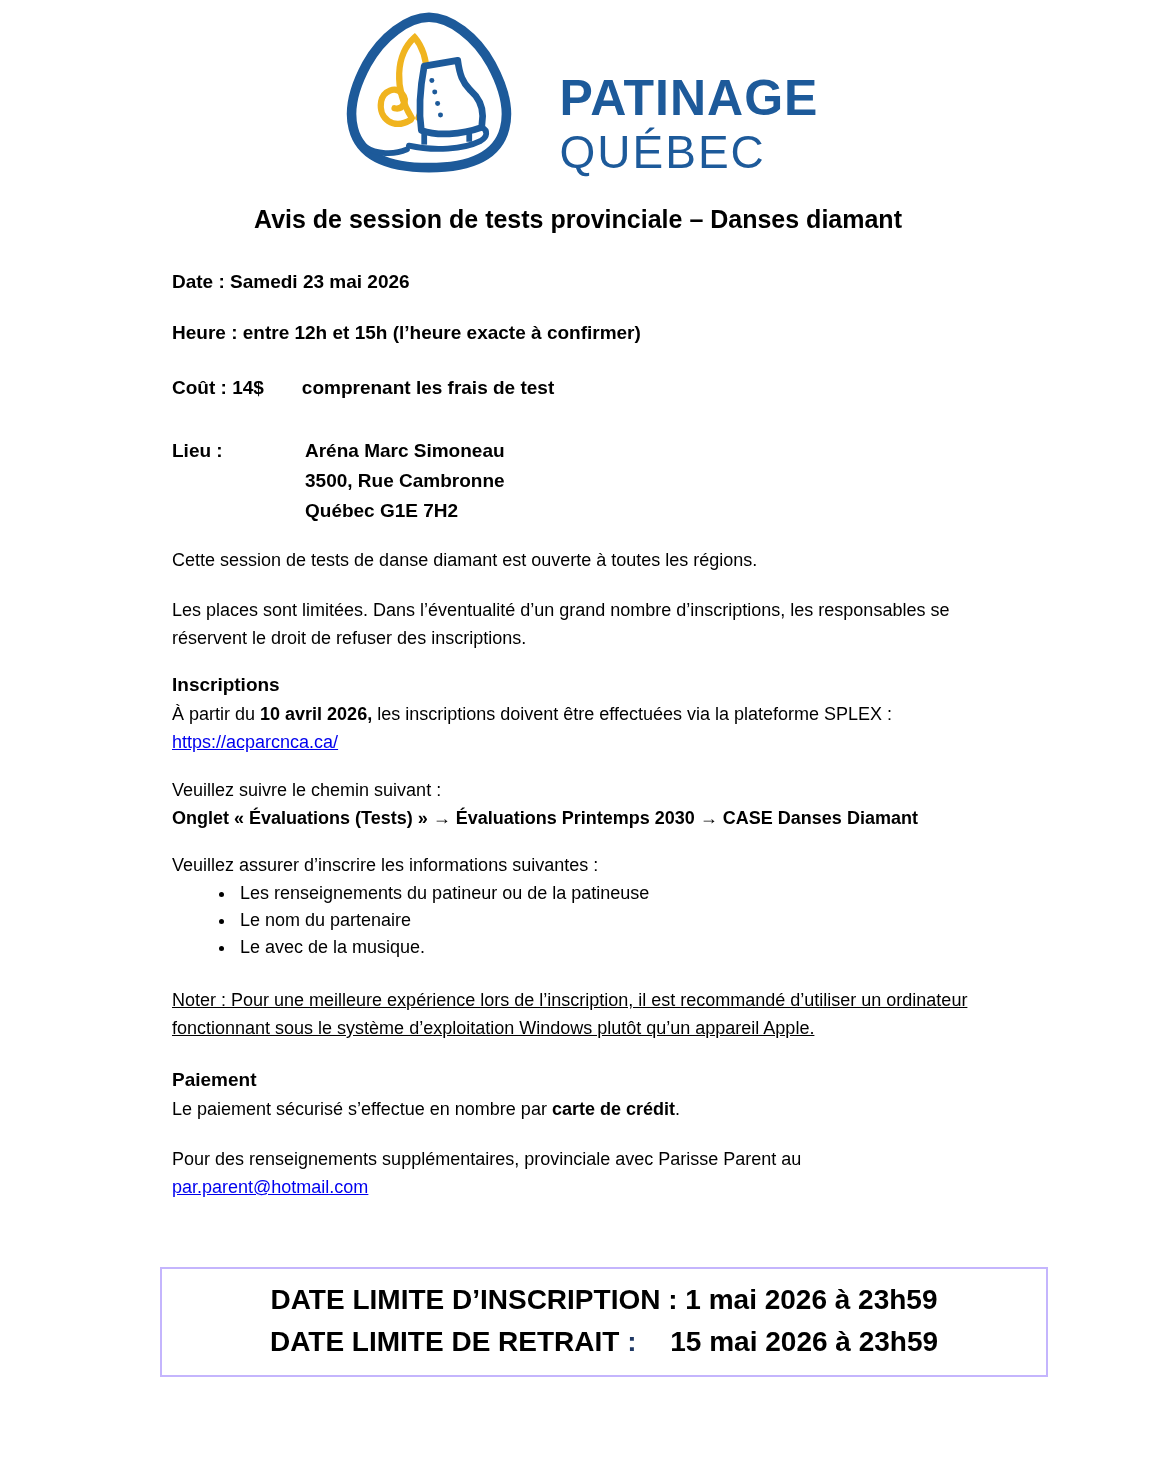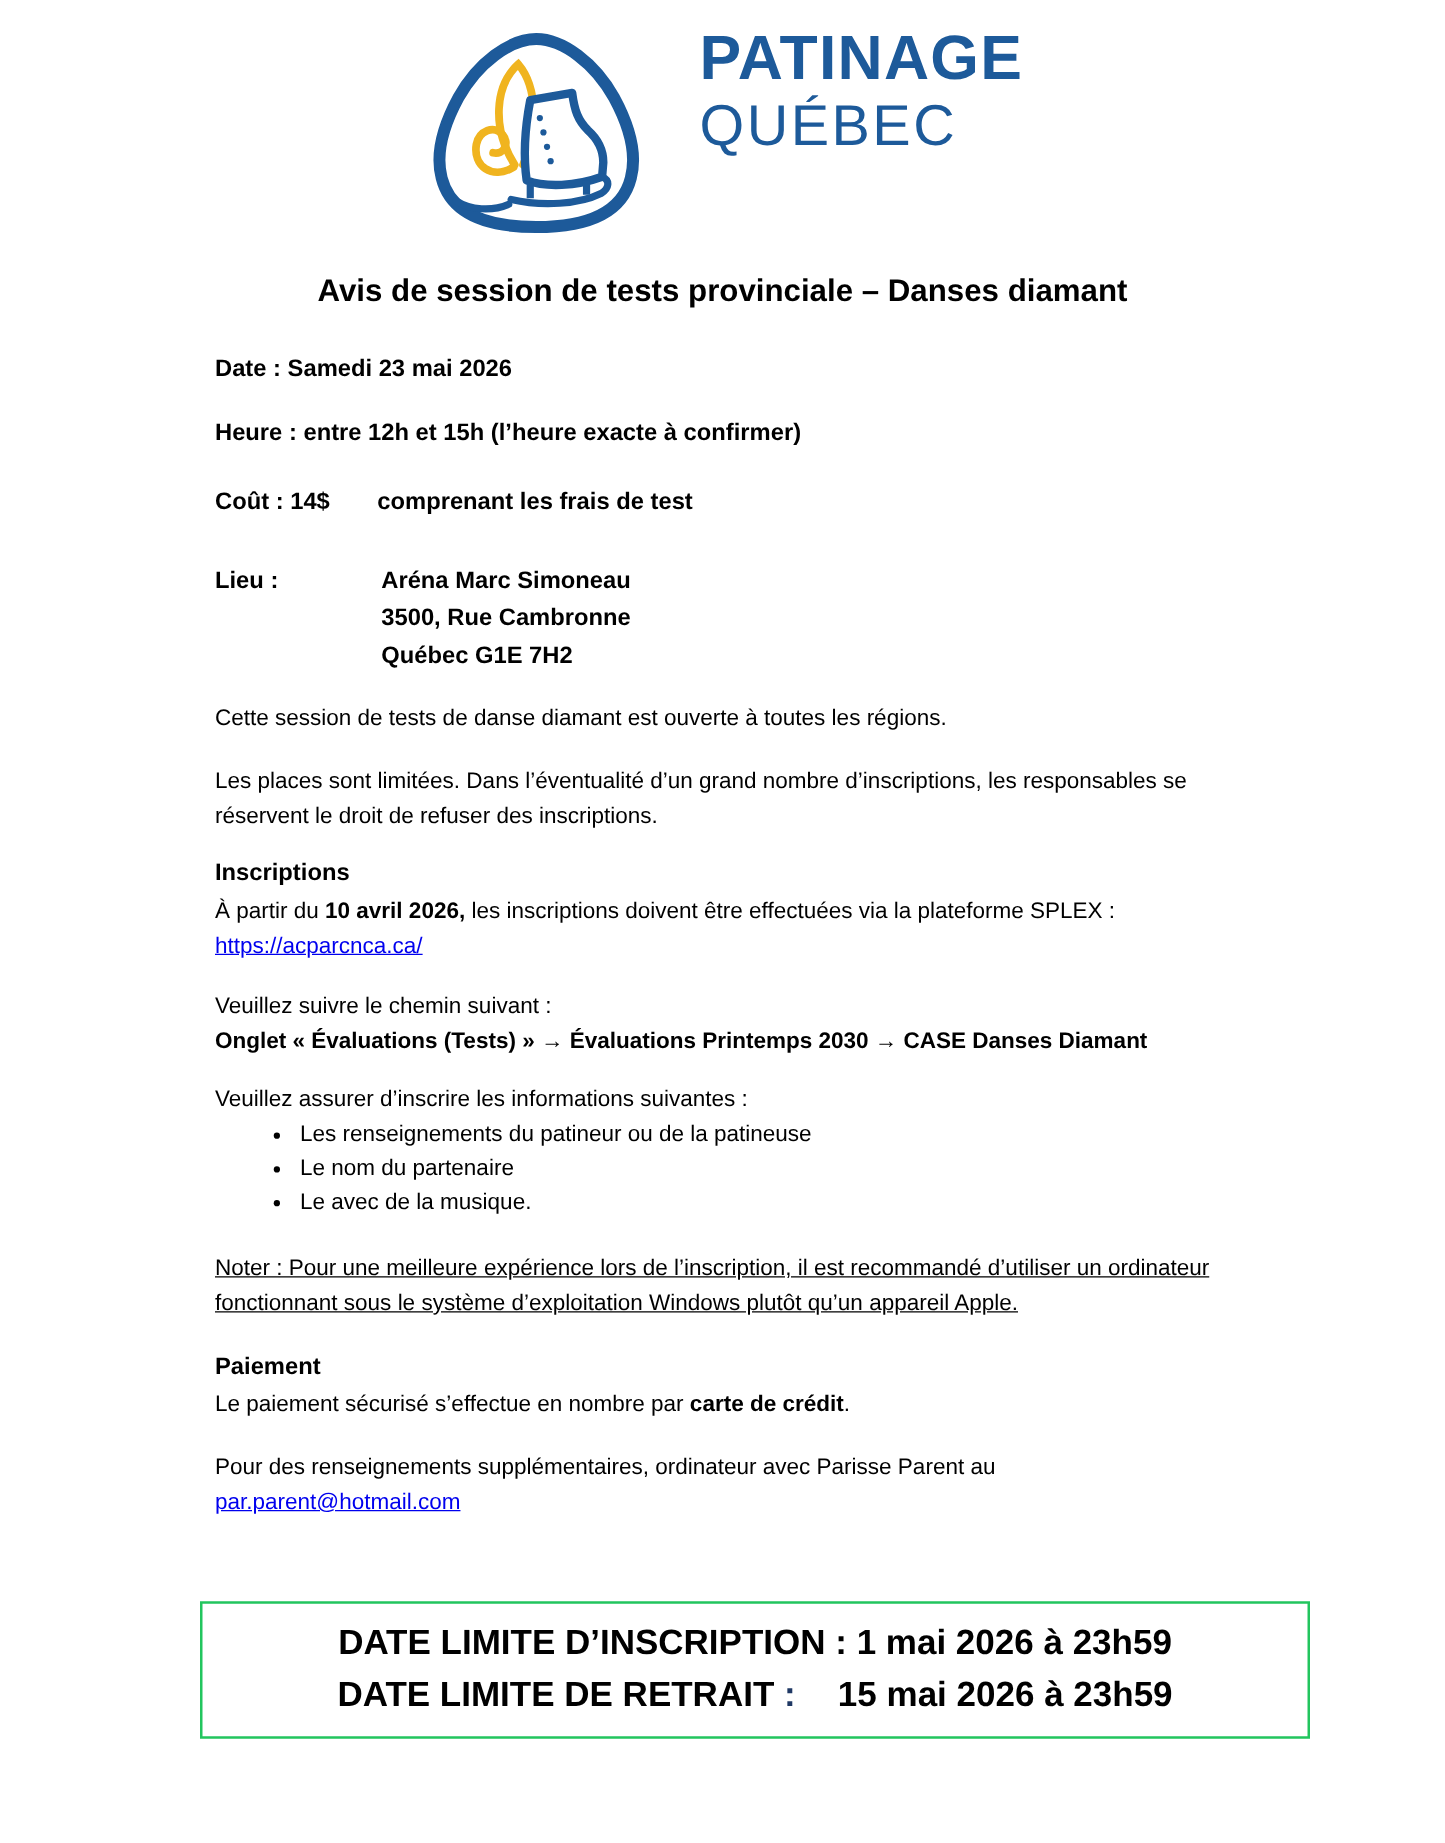--- a/index.html
+++ b/index.html
@@ -8,21 +8,21 @@
     --link:#0000ee;
     --navy:#1f3864;
   }
   *{margin:0;padding:0;box-sizing:border-box;}
   html,body{background:#ffffff;}
   .page{
     width:1156px;height:1474px;background:#ffffff;position:relative;
     font-family:"Liberation Sans",sans-serif;color:#000;overflow:hidden;
   }
   
-  .logo-row{display:flex;align-items:flex-start;justify-content:center;gap:40px;padding-top:18px;}
+  .logo-row{display:flex;align-items:flex-end;justify-content:center;gap:40px;padding-top:4px;}
   .mark{display:block;}
   .stroke-blue{stroke:var(--blue);fill:none;}
   .stroke-yellow{stroke:var(--yellow);fill:none;}
   .fill-white{fill:#ffffff;}
   .brand{display:flex;flex-direction:column;}
   .brand-1{color:var(--blue);font-weight:bold;font-size:50px;line-height:56px;letter-spacing:1px;}
   .brand-2{color:var(--blue);font-weight:normal;font-size:46px;line-height:52px;letter-spacing:2px;}
   
   .title{text-align:center;font-weight:bold;font-size:25px;line-height:30px;margin-top:26px;}
   
@@ -46,21 +46,21 @@
   .chemin-path{margin-top:0;}
   .infos-intro{margin-top:19px;}
   .bullets{margin-top:1px;list-style:disc;padding-left:64px;}
   .bullets li{line-height:27px;padding-left:4px;}
   .noter{margin-top:25px;text-decoration:underline;}
   .heading-paiement{margin-top:25px;}
   .p-paiement{margin-top:2px;}
   .contact{margin-top:22px;}
   
   .deadline-box{
-    margin:66px 108px 0 160px;border:2px solid #22c55e;
+    margin:66px 108px 0 160px;border:2px solid #c4b5fd;
     text-align:center;padding:10px 6px 12px;
   }
   .box-line{font-weight:bold;font-size:28px;line-height:42px;}
   .navy{color:var(--navy);}
   .gap-left{margin-left:26px;}
 </style>
 </head>
 <body>
 
 <div class="page">
@@ -131,21 +131,21 @@
       <li>Les renseignements du patineur ou de la patineuse</li>
       <li>Le nom du partenaire</li>
       <li>Le avec de la musique.</li>
     </ul>
 
     <p class="noter">Noter : Pour une meilleure expérience lors de l’inscription, il est recommandé d’utiliser un ordinateur fonctionnant sous le système d’exploitation Windows plutôt qu’un appareil Apple.</p>
 
     <p class="heading heading-paiement">Paiement</p>
     <p class="p-paiement"><span>Le paiement sécurisé s’effectue en nombre par </span><span class="b">carte de crédit</span><span>.</span></p>
 
-    <p class="contact">Pour des renseignements supplémentaires, ordinateur avec Parisse Parent au</p>
+    <p class="contact">Pour des renseignements supplémentaires, provinciale avec Parisse Parent au</p>
     <p><a class="link">par.parent@hotmail.com</a></p>
 
   </div>
 
   <div class="deadline-box">
     <div class="box-line">DATE LIMITE D’INSCRIPTION : 1 mai 2026 à 23h59</div>
     <div class="box-line"><span>DATE LIMITE DE RETRAIT</span><span class="navy"> : </span><span class="gap-left">15 mai 2026 à 23h59</span></div>
   </div>
 
 </div>

